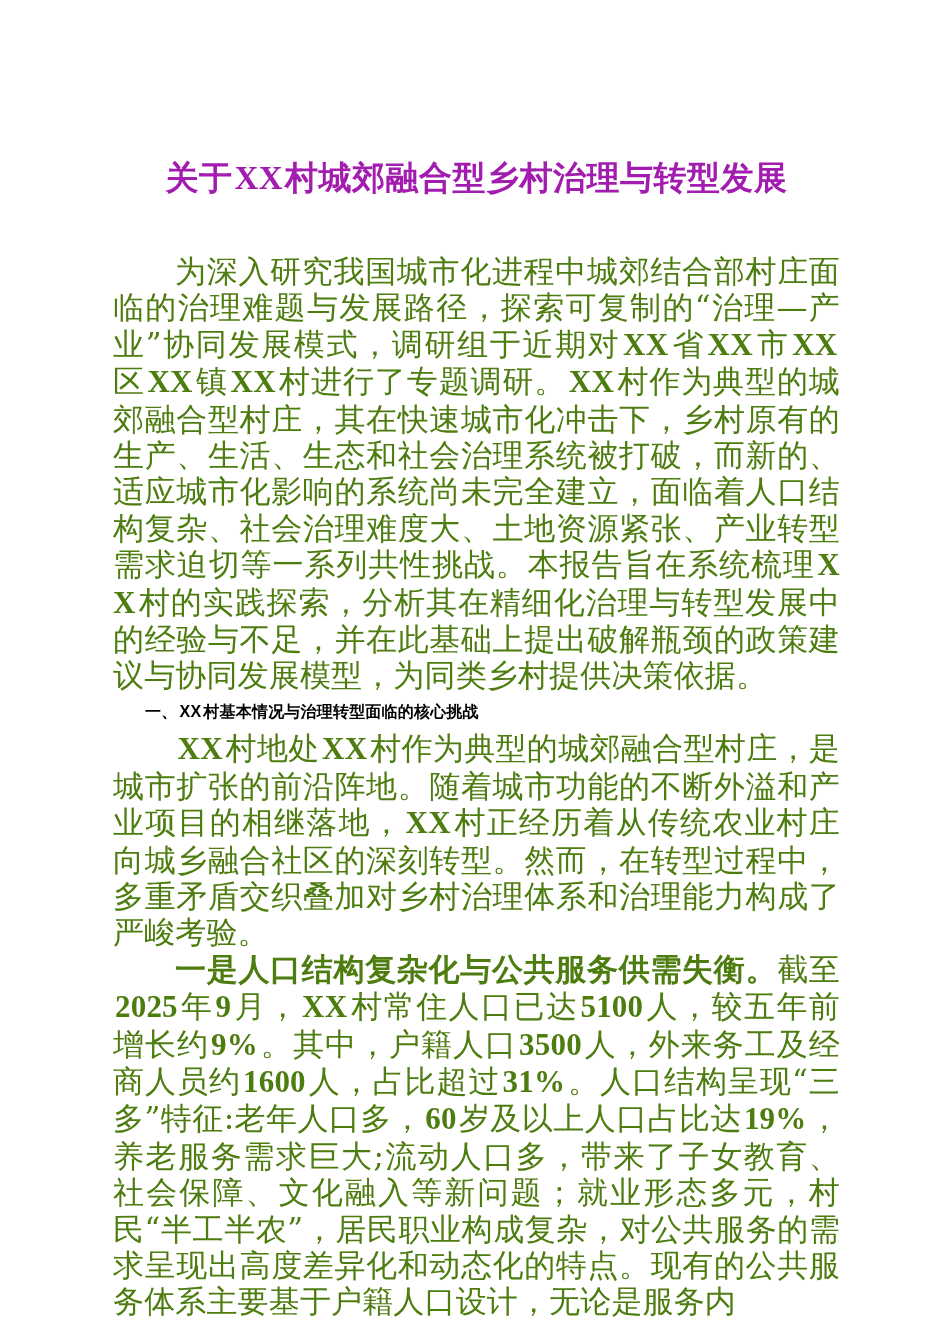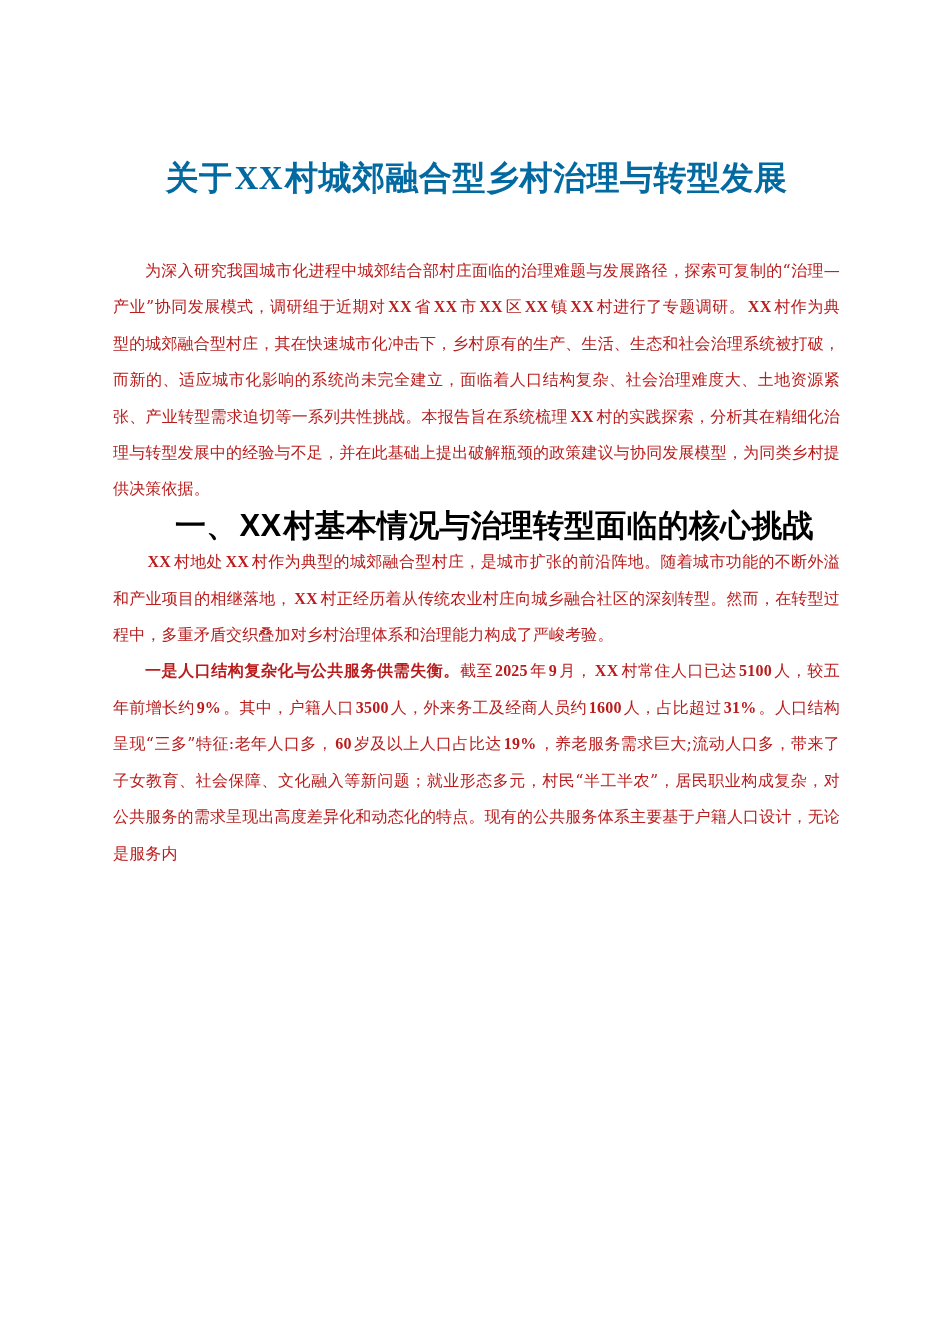--- a/index.html
+++ b/index.html
@@ -22,41 +22,41 @@
     width: 727px;
   }
 
   
   .doc-title {
     font-family: "Liberation Serif", "DejaVu Serif", serif;
     font-weight: bold;
     font-size: 33px;
     line-height: 61px;
     text-align: center;
-    color: #0369a1;
+    color: #a21caf;
     letter-spacing: 0.5px;
     margin: 0 0 0 0;
     padding: 0 6px;
   }
   .doc-title .lat {
     font-family: "Liberation Serif", "DejaVu Serif", serif;
     font-weight: bold;
     letter-spacing: 0.5px;
     padding: 0 2px;
   }
 
   
   .body-block {
     margin-top: 44px;
   }
   p.para {
     font-family: "DejaVu Serif", "Liberation Serif", serif;
-    font-size: 16px;
+    font-size: 31px;
     line-height: 36.4px;
-    color: #b91c1c;
+    color: #4d7c0f;
     text-align: justify;
     text-justify: inter-character;
     text-indent: 2em;
     margin: 0;
     padding: 0;
     word-break: break-all;
     letter-spacing: 0.15px;
   }
   p.para + p.para {
     margin-top: 0;
@@ -73,21 +73,21 @@
     font-family: "Liberation Serif", "DejaVu Serif", serif;
     font-weight: bold;
     padding: 0 2px;
     letter-spacing: 0.2px;
   }
 
   
   h2.section-heading {
     font-family: "Liberation Sans", "DejaVu Sans", sans-serif;
     font-weight: bold;
-    font-size: 31px;
+    font-size: 16px;
     line-height: 36.4px;
     color: #000000;
     text-indent: 2em;
     text-align: left;
     margin: 0;
     padding: 0;
     letter-spacing: 0.2px;
   }
   h2.section-heading .lat {
     font-family: "Liberation Sans", "DejaVu Sans", sans-serif;

